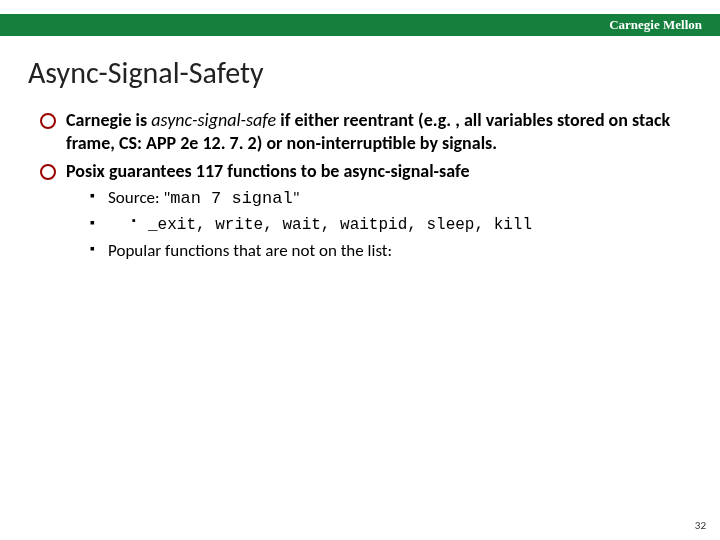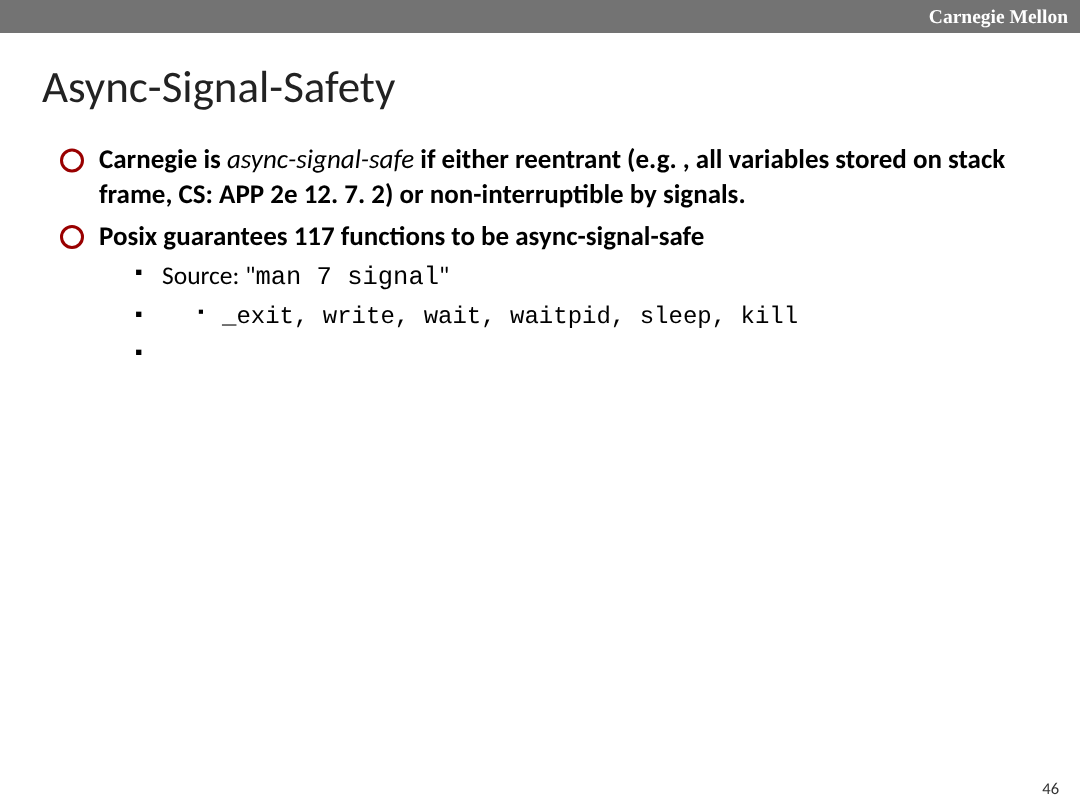--- a/index.html
+++ b/index.html
@@ -6,25 +6,26 @@
   html, body { width: 720px; height: 540px; overflow: hidden; }
   body {
     font-family: "Segoe UI", Calibri, Arial, sans-serif;
     background: #ffffff;
     color: #000000;
     position: relative;
   }
   .header-bar {
     width: 100%;
     height: 22px;
-    background: #737373;
+    background: #15803d;
     display: flex;
     justify-content: flex-end;
     align-items: center;
-    padding-right: 8px;
+    padding-right: 18px;
+    margin-top: 14px;
   }
   .header-text {
     color: #ffffff;
     font-weight: 700;
     font-size: 13px;
     font-family: "Times New Roman", serif;
   }
   .slide-title {
     font-size: 30px;
     font-weight: 400;
@@ -130,19 +131,20 @@
           <span>Source: "</span><span class="mono">man 7 signal</span><span>"</span>
         </li>
         <li>
           <ul class="subsub">
             <li>
               <span class="mono">_exit, write, wait, waitpid, sleep, kill</span>
             </li>
           </ul>
         </li>
         <li>
+          <span>Popular functions that are not on the list:</span>
         </li>
       </ul>
     </li>
   </ul>
 </div>
 
-<div class="page-number">46</div>
+<div class="page-number">32</div>
 
 </body></html>

